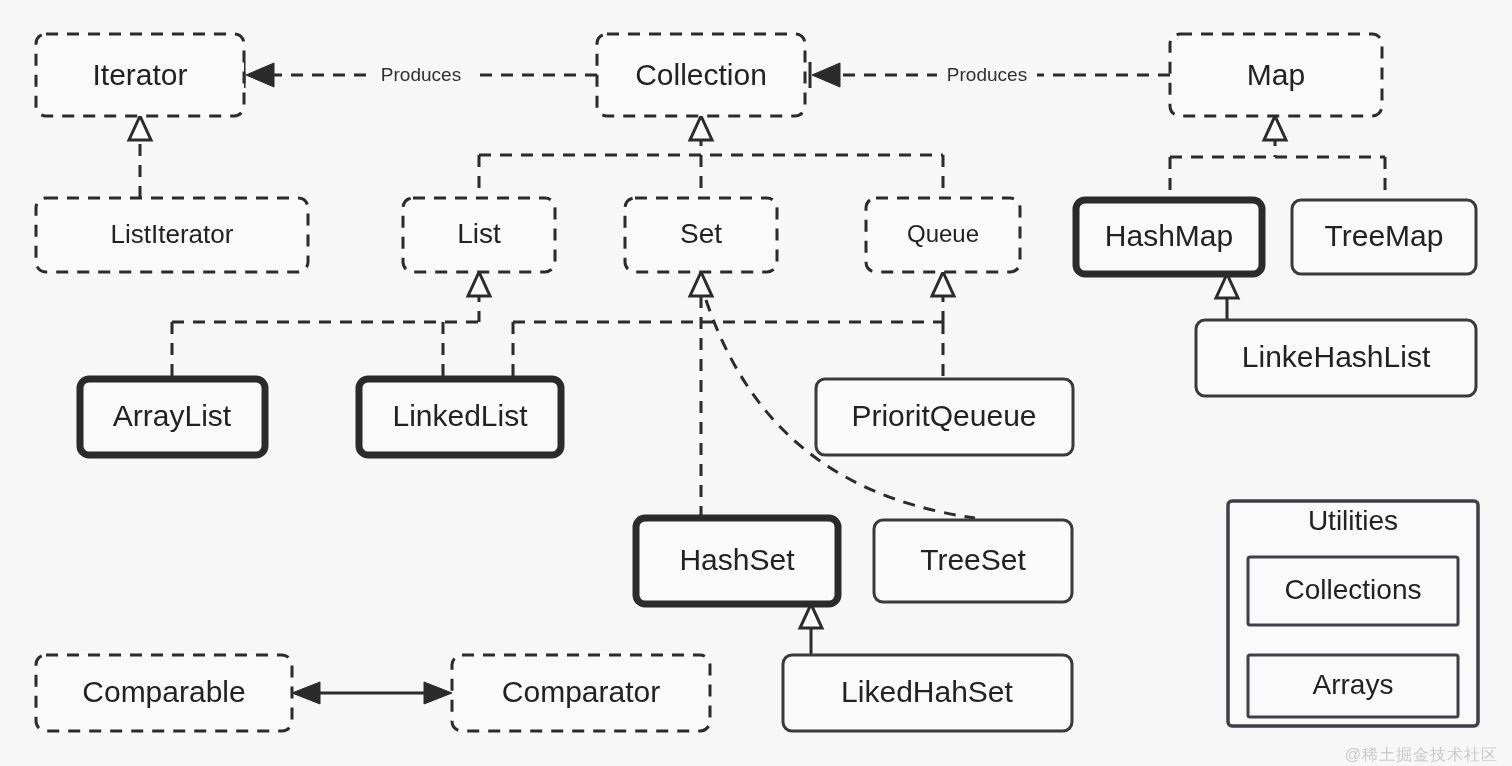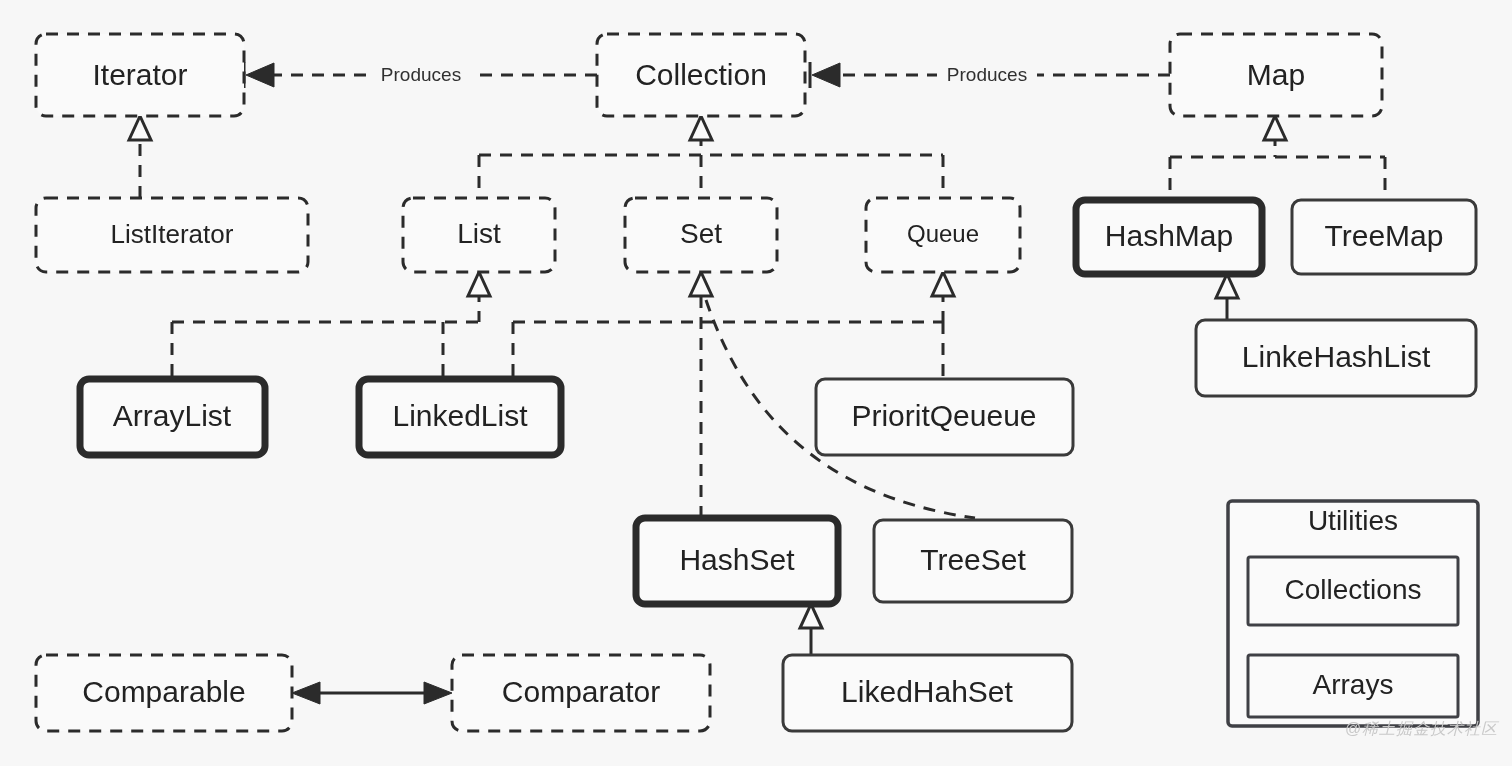--- a/index.html
+++ b/index.html
@@ -86,28 +86,27 @@
     stroke-linejoin: miter;
   }
   .arrow-solid {
     fill: #2b2b2b;
     stroke: #2b2b2b;
     stroke-width: 1;
   }
   .watermark {
     position: absolute;
     right: 14px;
-    bottom: 26px;
+    bottom: 0;
     color: #c9c9c9;
     font-size: 16px;
     font-family: "Liberation Sans", sans-serif;
     letter-spacing: 1px;
     white-space: nowrap;
     user-select: none;
-    font-style: italic;
   }
 </style>
 </head>
 <body>
 
 <div id="diagram-root">
 
   <svg class="diagram-canvas" viewBox="0 0 1512 766">
 
     <g>

